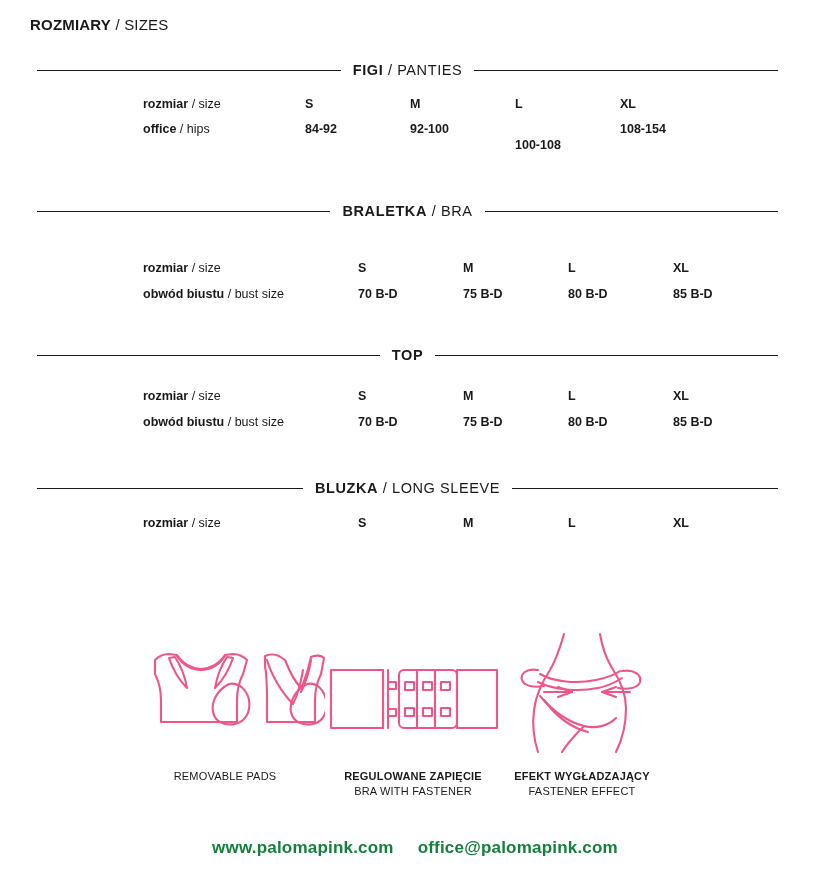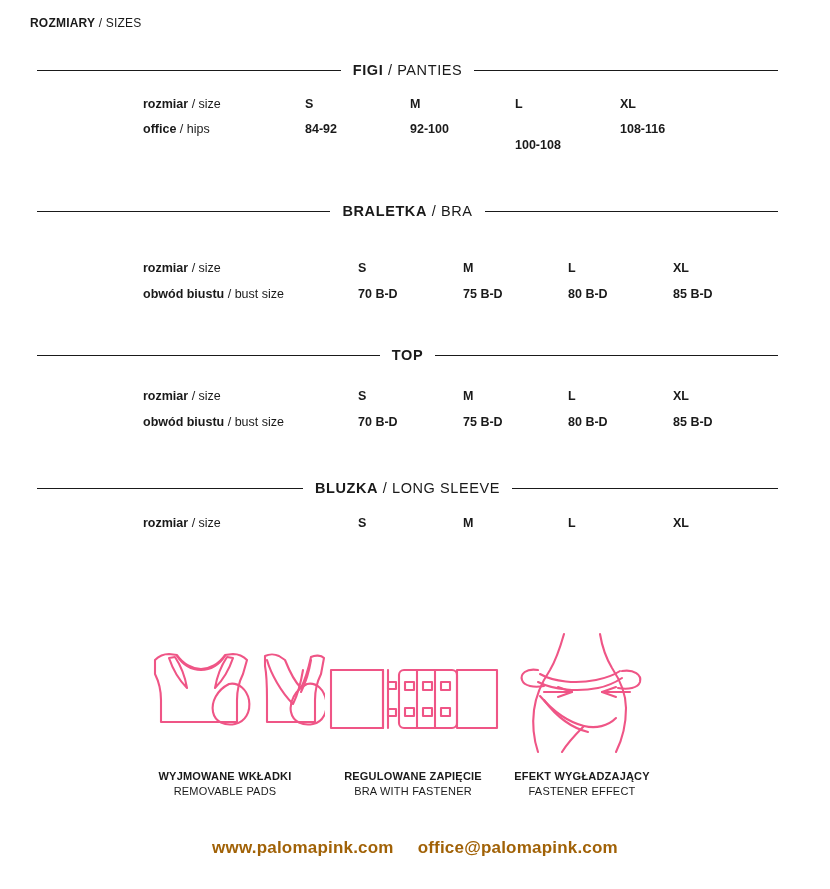--- a/index.html
+++ b/index.html
@@ -14,21 +14,21 @@
     font-family: "Liberation Sans", sans-serif;
     color: #1a1a1a;
     overflow: hidden;
   }
 
   
   .page-title {
     position: absolute;
     left: 30px;
     top: 16px;
-    font-size: 12px;
+    font-size: 15px;
     letter-spacing: 0.2px;
     white-space: nowrap;
   }
   .page-title .pl {
     font-weight: bold;
   }
   .page-title .en {
     font-weight: normal;
   }
 
@@ -136,21 +136,21 @@
     position: absolute;
     left: 0;
     top: 838px;
     width: 830px;
     text-align: center;
     font-size: 17px;
     font-weight: bold;
     letter-spacing: 0.2px;
   }
   .footer a, .footer span.flink {
-    color: #a16207;
+    color: #15803d;
     text-decoration: none;
     margin: 0 12px;
   }
 </style>
 </head>
 <body>
 
 <div class="page-title">
   <span class="pl">ROZMIARY</span><span class="en"> / </span><span class="en">SIZES</span>
 </div>
@@ -173,21 +173,21 @@
   <div class="cell" style="left:515px;">L</div>
   <div class="cell" style="left:620px;">XL</div>
 </div>
 <div class="row vals" style="top:122px;">
   <div class="label">
     <span class="pl">office</span><span class="en"> / </span><span class="en">hips</span>
   </div>
   <div class="cell" style="left:305px;">84-92</div>
   <div class="cell" style="left:410px;">92-100</div>
   <div class="cell" style="left:515px;margin-top:16px;">100-108</div>
-  <div class="cell" style="left:620px;">108-116</div>
+  <div class="cell" style="left:620px;">108-154</div>
 </div>
 
 <div class="section" style="top:203px;">
   <div class="sec-head">
     <div class="rule"></div>
     <div class="sec-title">
       <span class="pl">BRALETKA</span><span class="sep"> / </span><span class="en">BRA</span>
     </div>
     <div class="rule"></div>
   </div>
@@ -279,21 +279,20 @@
                  C164 40 170 52 176 58 C180 50 184 36 186 27
                  C190 25 196 25 199 28
                  L196 44 C192 52 190 60 190 70 L190 92 L142 92 L142 70 C142 60 142 46 140 36 Z"></path>
         <path d="M142 30 C146 44 156 62 168 74 C172 66 176 52 178 40"></path>
         <path d="M186 30 C184 42 180 54 176 62"></path>
 
         <path d="M182 54 C170 60 164 72 166 82 C168 92 178 96 188 94 C198 92 203 82 201 70 C199 60 192 52 182 54 Z"></path>
       </svg>
     </div>
     <div class="cap">
-      <span class="pl">WYJMOWANE WKŁADKI</span>
       <span class="en">REMOVABLE PADS</span>
     </div>
   </div>
 
   <div class="feature" style="left:313px; width:200px;">
     <div class="art">
       <svg width="200" height="125" viewBox="0 0 200 125" fill="none" stroke="#ef5586" stroke-width="2.1" stroke-linejoin="round" stroke-linecap="round">
 
         <rect x="18" y="40" width="52" height="58"></rect>
 

